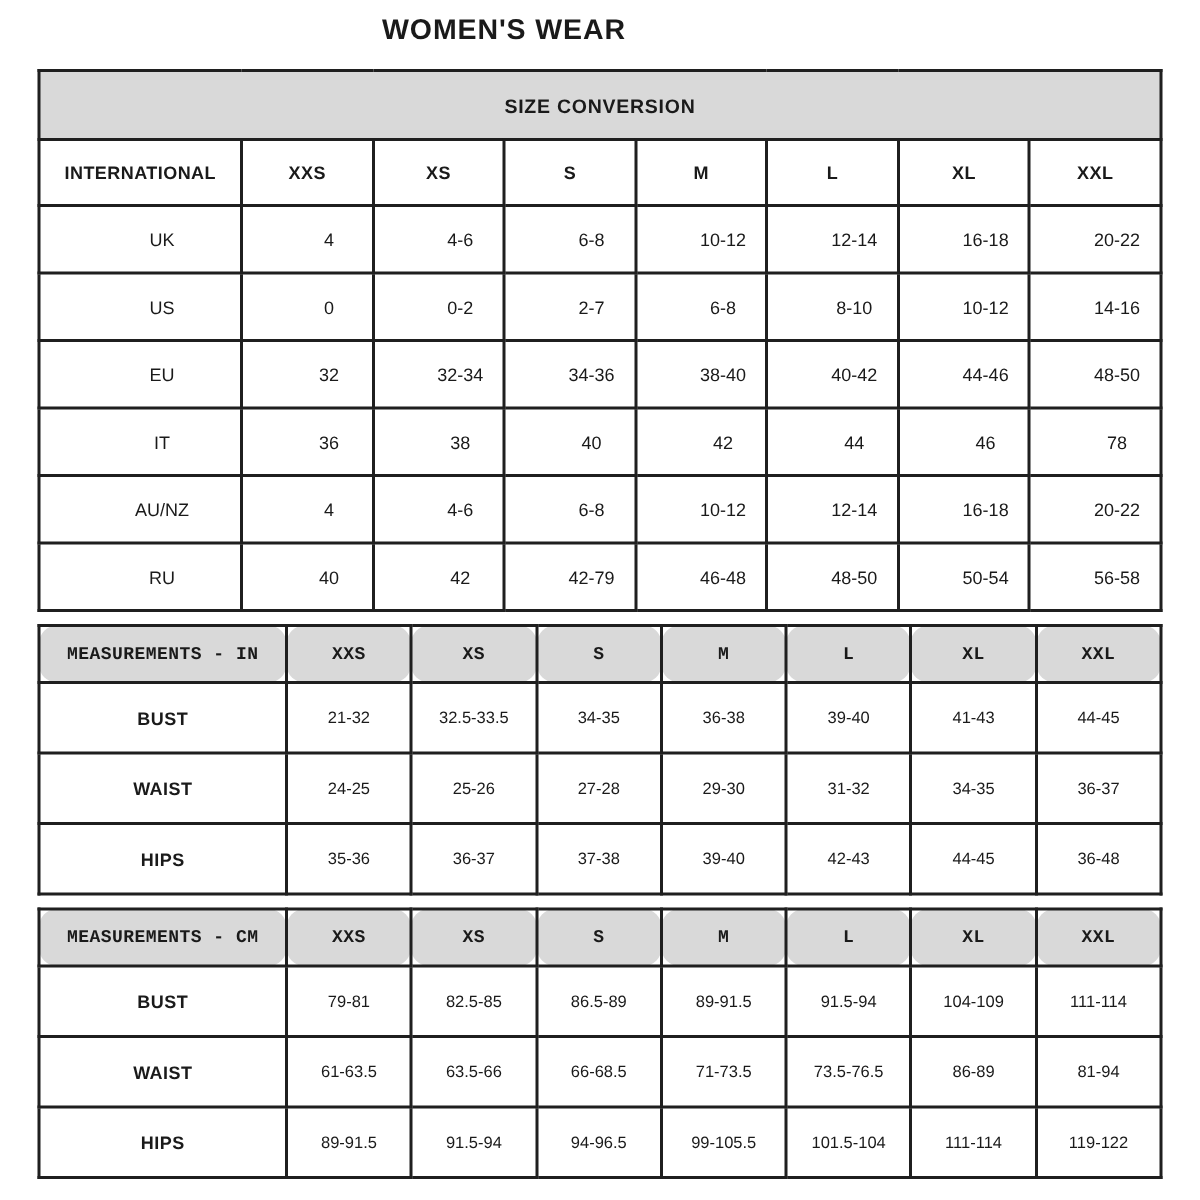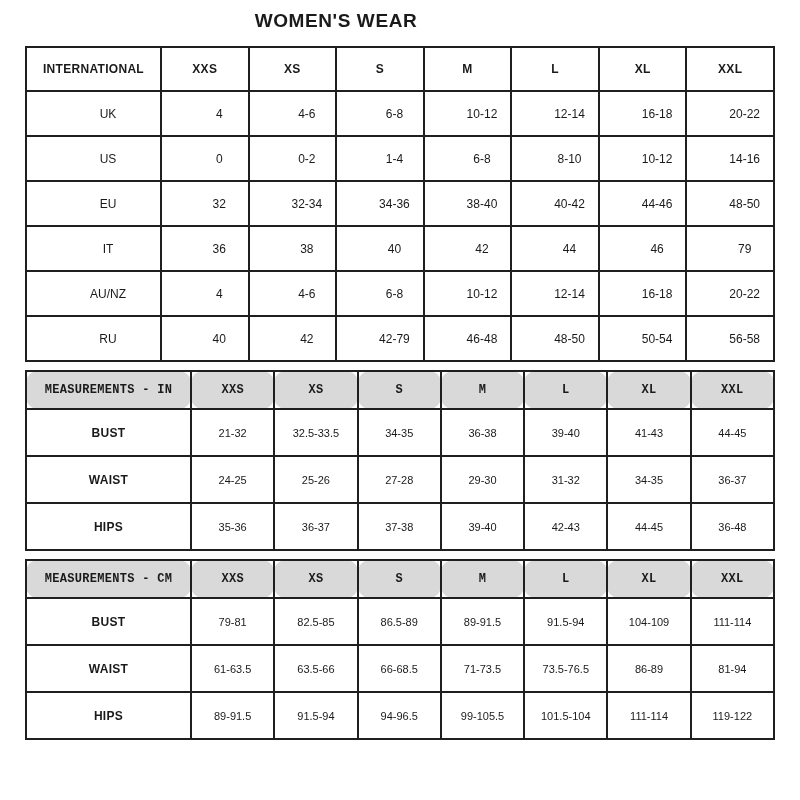--- a/index.html
+++ b/index.html
@@ -94,20 +94,23 @@
         <col class="first">
         <col>
         <col>
         <col>
         <col>
         <col>
         <col>
         <col>
       </colgroup>
       <tbody>
+        <tr class="title-row">
+          <th colspan="8">SIZE CONVERSION</th>
+        </tr>
         <tr class="header-row">
           <th>INTERNATIONAL</th>
           <th>XXS</th>
           <th>XS</th>
           <th>S</th>
           <th>M</th>
           <th>L</th>
           <th>XL</th>
           <th>XXL</th>
         </tr>
@@ -118,21 +121,21 @@
           <td>6-8</td>
           <td>10-12</td>
           <td>12-14</td>
           <td>16-18</td>
           <td>20-22</td>
         </tr>
         <tr class="data-row">
           <th>US</th>
           <td>0</td>
           <td>0-2</td>
-          <td>1-4</td>
+          <td>2-7</td>
           <td>6-8</td>
           <td>8-10</td>
           <td>10-12</td>
           <td>14-16</td>
         </tr>
         <tr class="data-row">
           <th>EU</th>
           <td>32</td>
           <td>32-34</td>
           <td>34-36</td>
@@ -142,21 +145,21 @@
           <td>48-50</td>
         </tr>
         <tr class="data-row">
           <th>IT</th>
           <td>36</td>
           <td>38</td>
           <td>40</td>
           <td>42</td>
           <td>44</td>
           <td>46</td>
-          <td>79</td>
+          <td>78</td>
         </tr>
         <tr class="data-row">
           <th>AU/NZ</th>
           <td>4</td>
           <td>4-6</td>
           <td>6-8</td>
           <td>10-12</td>
           <td>12-14</td>
           <td>16-18</td>
           <td>20-22</td>

